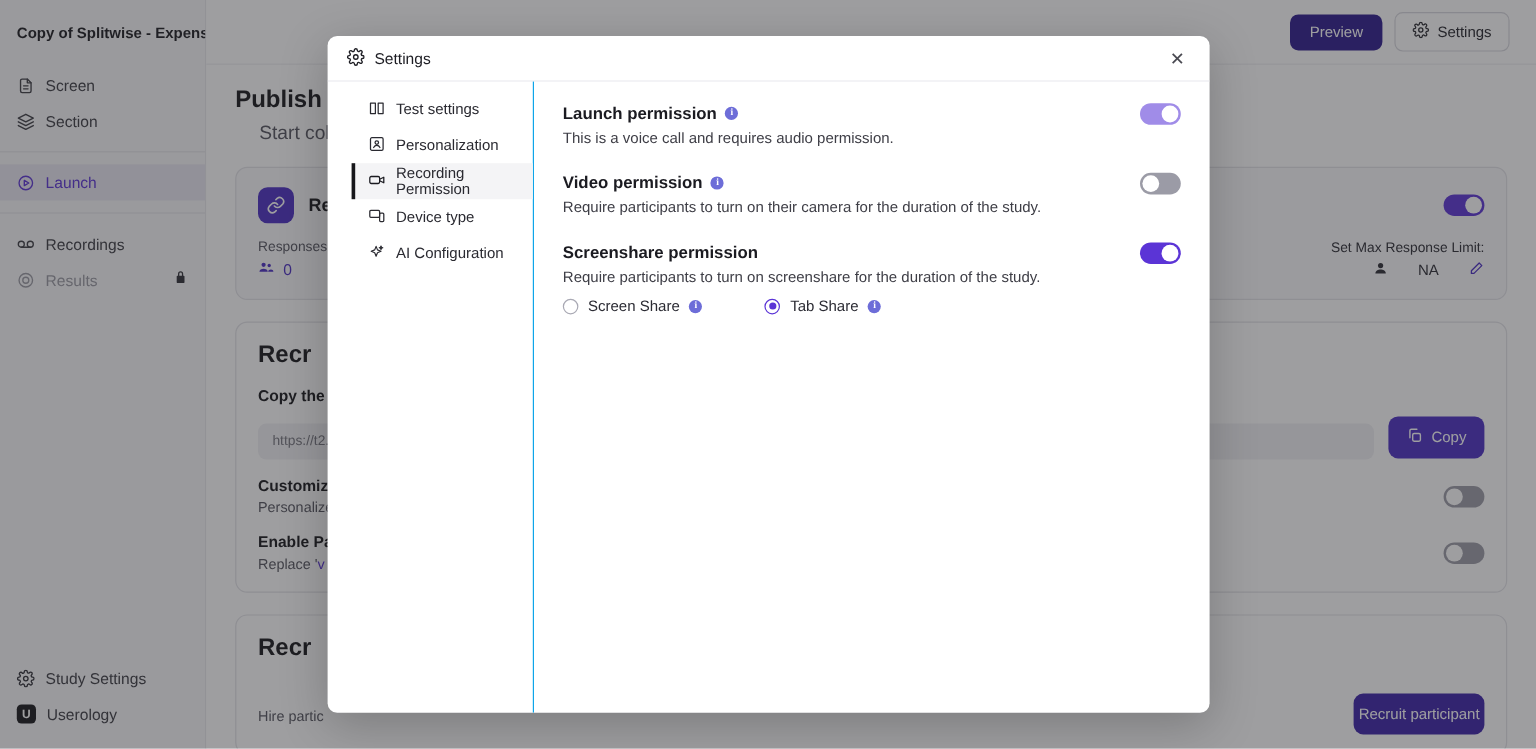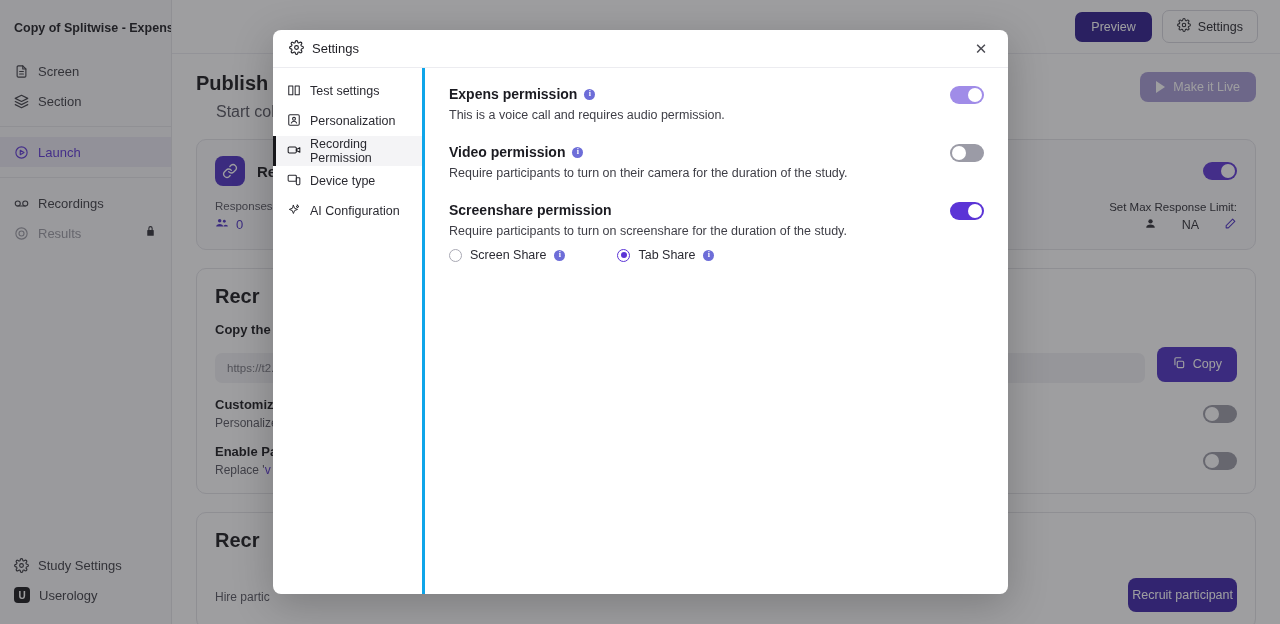--- a/index.html
+++ b/index.html
@@ -128,22 +128,23 @@
   .modal-head {
     height: 38px; flex: 0 0 38px; display: flex; align-items: center;
     padding: 0 16px; border-bottom: 1px solid #ececf0;
   }
   .modal-head .ttl { display:flex; align-items:center; gap:8px; font-size: 13px; color:#1e1e24; }
   .modal-head .ttl svg { width: 15px; height: 15px; }
   .modal-close { margin-left:auto; width:22px;height:22px; display:flex;align-items:center;justify-content:center;
                  color:#4a4a52; font-size:15px; cursor:pointer; background:none;border:none;font-family:"Liberation Sans",sans-serif; }
   .modal-body { flex: 1 1 auto; display: flex; min-height: 0; }
   .modal-nav {
-    width: 152px; flex: 0 0 152px; border-right: 3px solid #0ea5e9;
+    width: 152px; flex: 0 0 152px; border-right: 1px solid #0ea5e9;
     padding-top: 8px;
+    margin-left: 20px;
   }
   .mnav-item {
     display:flex; align-items:center; gap:9px; height: 30px; padding: 0 14px;
     font-size: 12.5px; color: #2a2a31; cursor: pointer; position: relative;
   }
   .mnav-item svg { width: 14px; height: 14px; flex: 0 0 14px; }
   .mnav-item.active { background: #f4f4f6; font-weight: normal; }
   .mnav-item.active::before {
     content:""; position:absolute; left:0; top:0; bottom:0; width:3px; background:#17171b;
   }
@@ -276,24 +277,20 @@
         </button>
       </div>
 
       <div class="content">
 
         <div class="page-head">
           <div>
             <div class="page-title">Publish S</div>
             <div class="page-sub">Start collect</div>
           </div>
-          <button class="btn-live">
-            <span class="tri"></span>
-            <span>Make it Live</span>
-          </button>
         </div>
 
         <div class="card card-lite">
           <div class="card-row">
             <div style="display:flex;align-items:center;gap:12px;">
               <span class="chip-icon">
                 <svg viewBox="0 0 24 24" fill="none" stroke="#fff" stroke-width="2" stroke-linecap="round" stroke-linejoin="round">
                   <path d="M10 13a5 5 0 0 0 7.5.5l3-3a5 5 0 0 0-7-7l-1.7 1.7"></path>
                   <path d="M14 11a5 5 0 0 0-7.5-.5l-3 3a5 5 0 0 0 7 7l1.7-1.7"></path>
                 </svg>
@@ -465,21 +462,21 @@
           <span>AI Configuration</span>
         </div>
       </nav>
 
       <div class="modal-panel">
 
         <div class="perm">
           <div class="perm-row">
             <div style="min-width:0;">
               <div class="perm-title">
-                <span>Expens permission</span>
+                <span>Launch permission</span>
                 <span class="info-dot">i</span>
               </div>
               <div class="perm-desc">This is a voice call and requires audio permission.</div>
             </div>
             <div class="toggle on-soft">
                 <span class="knob"></span>
               </div>
           </div>
         </div>
 

